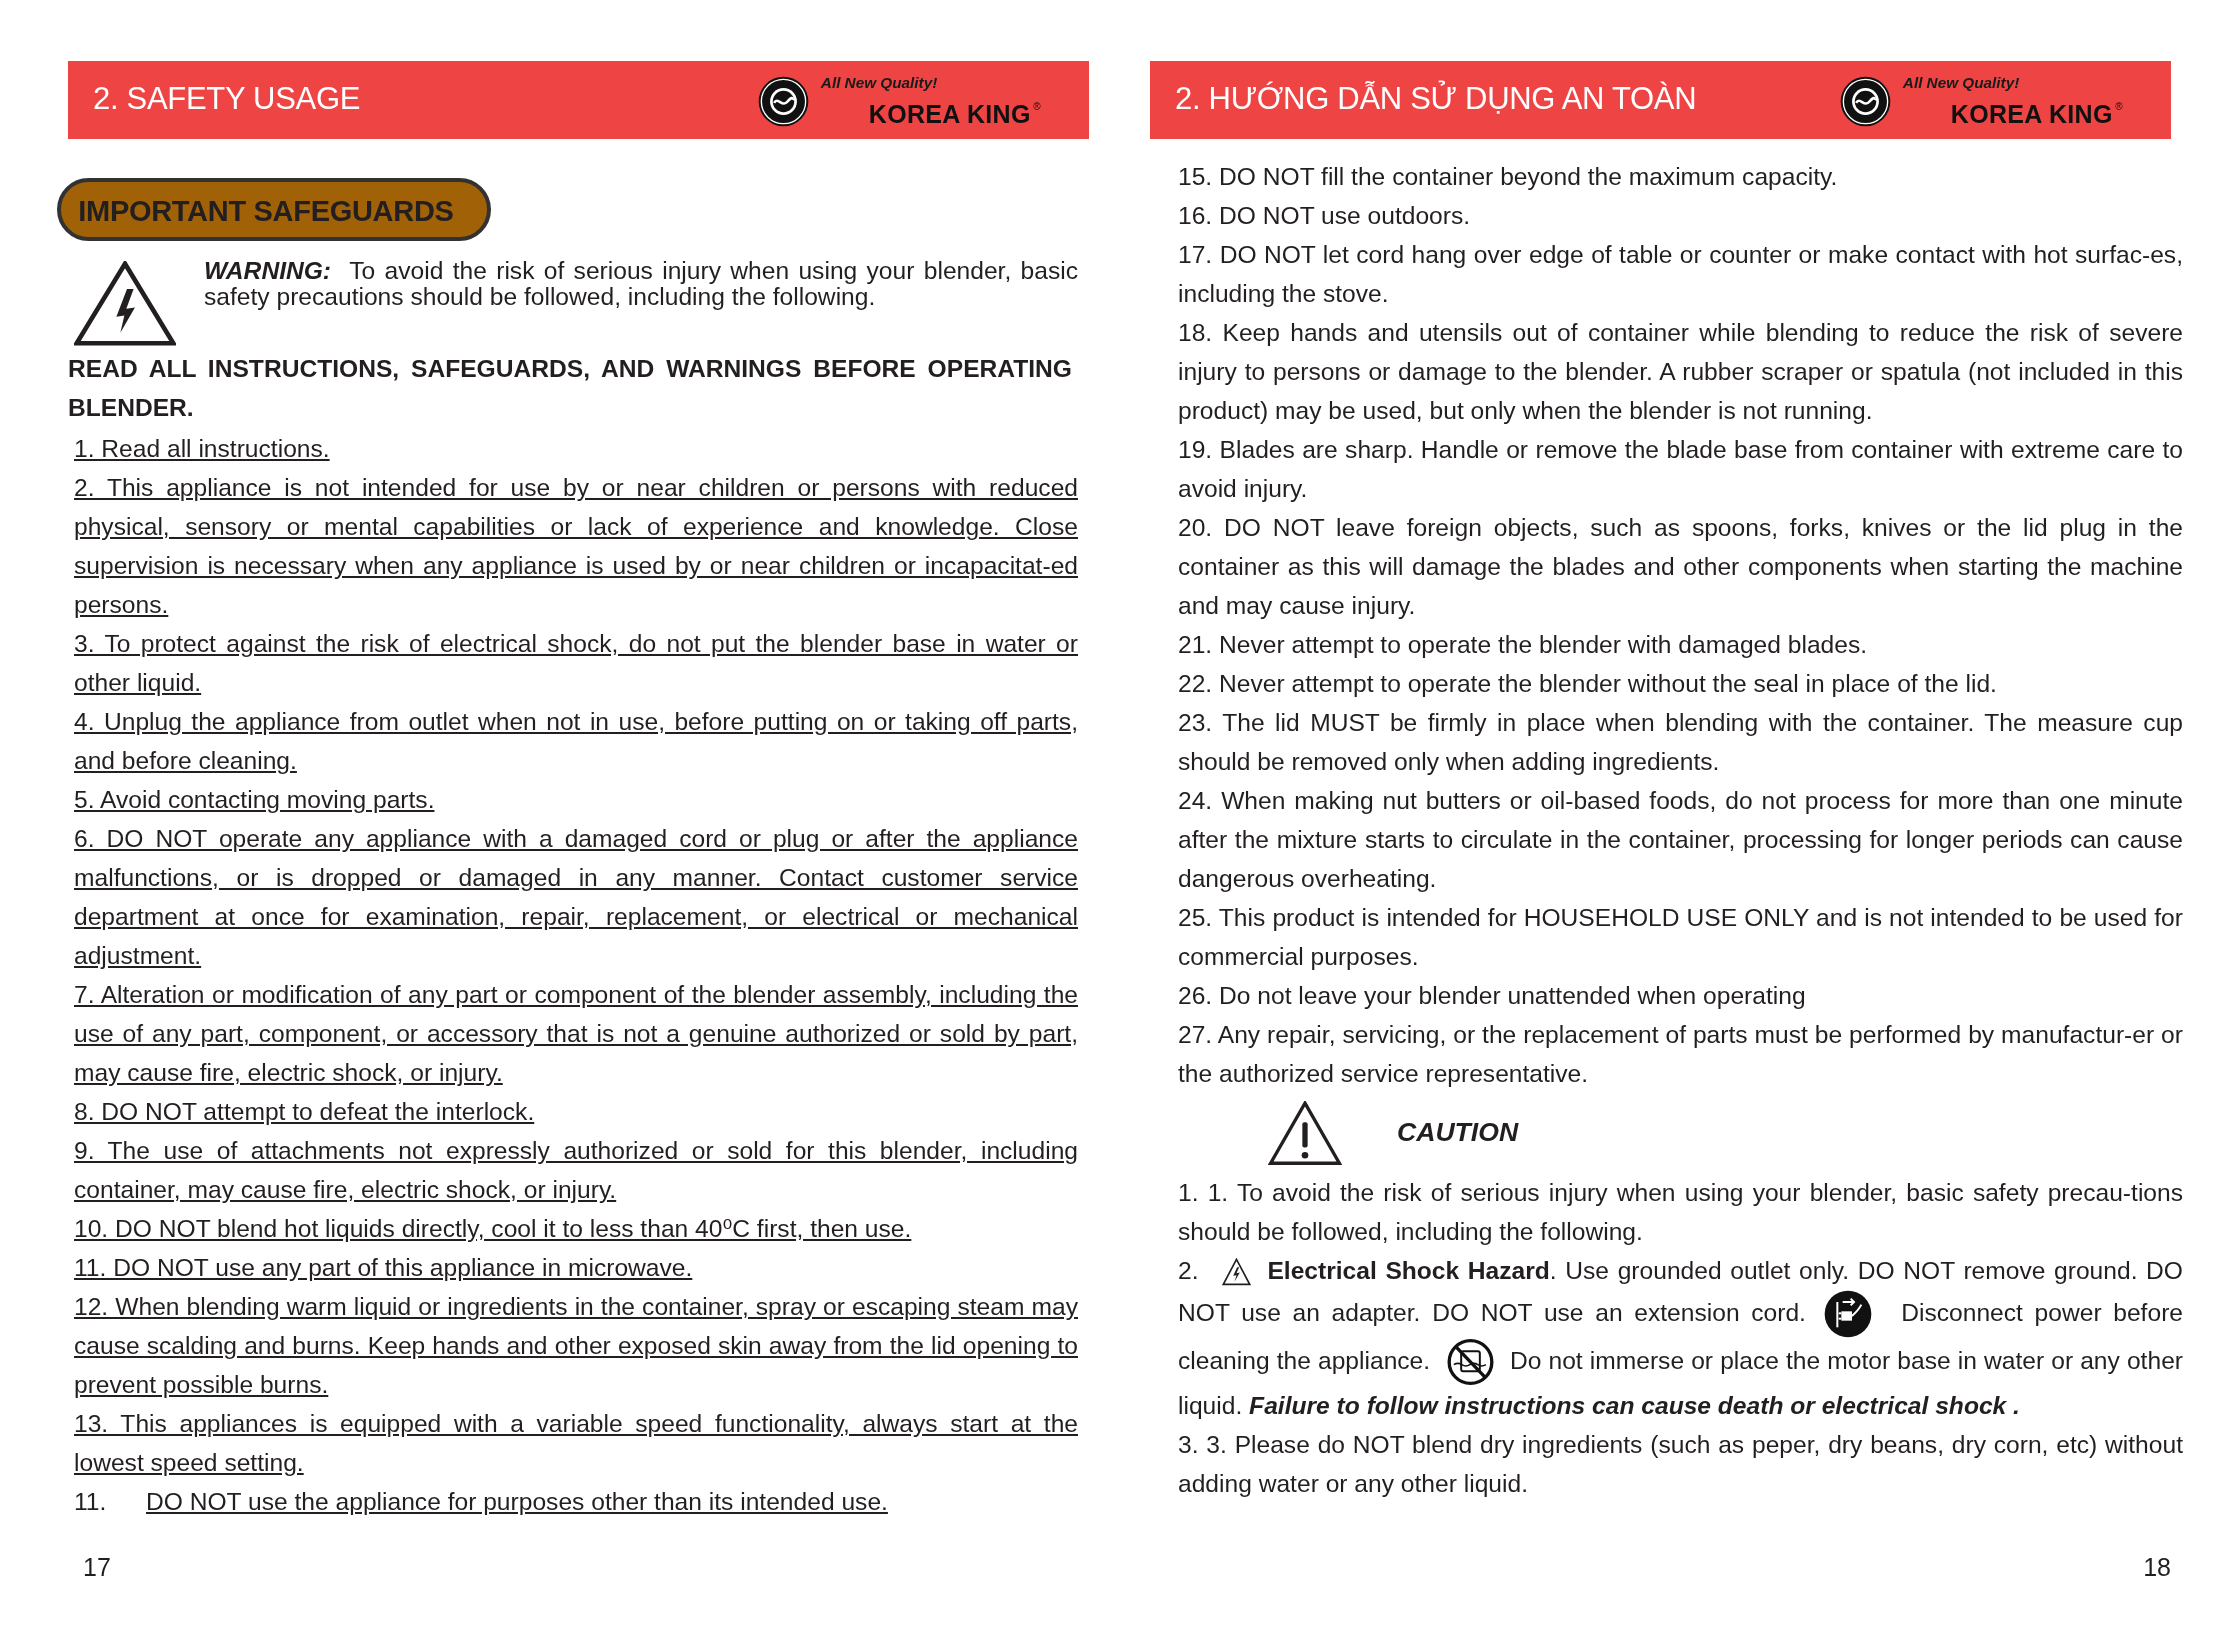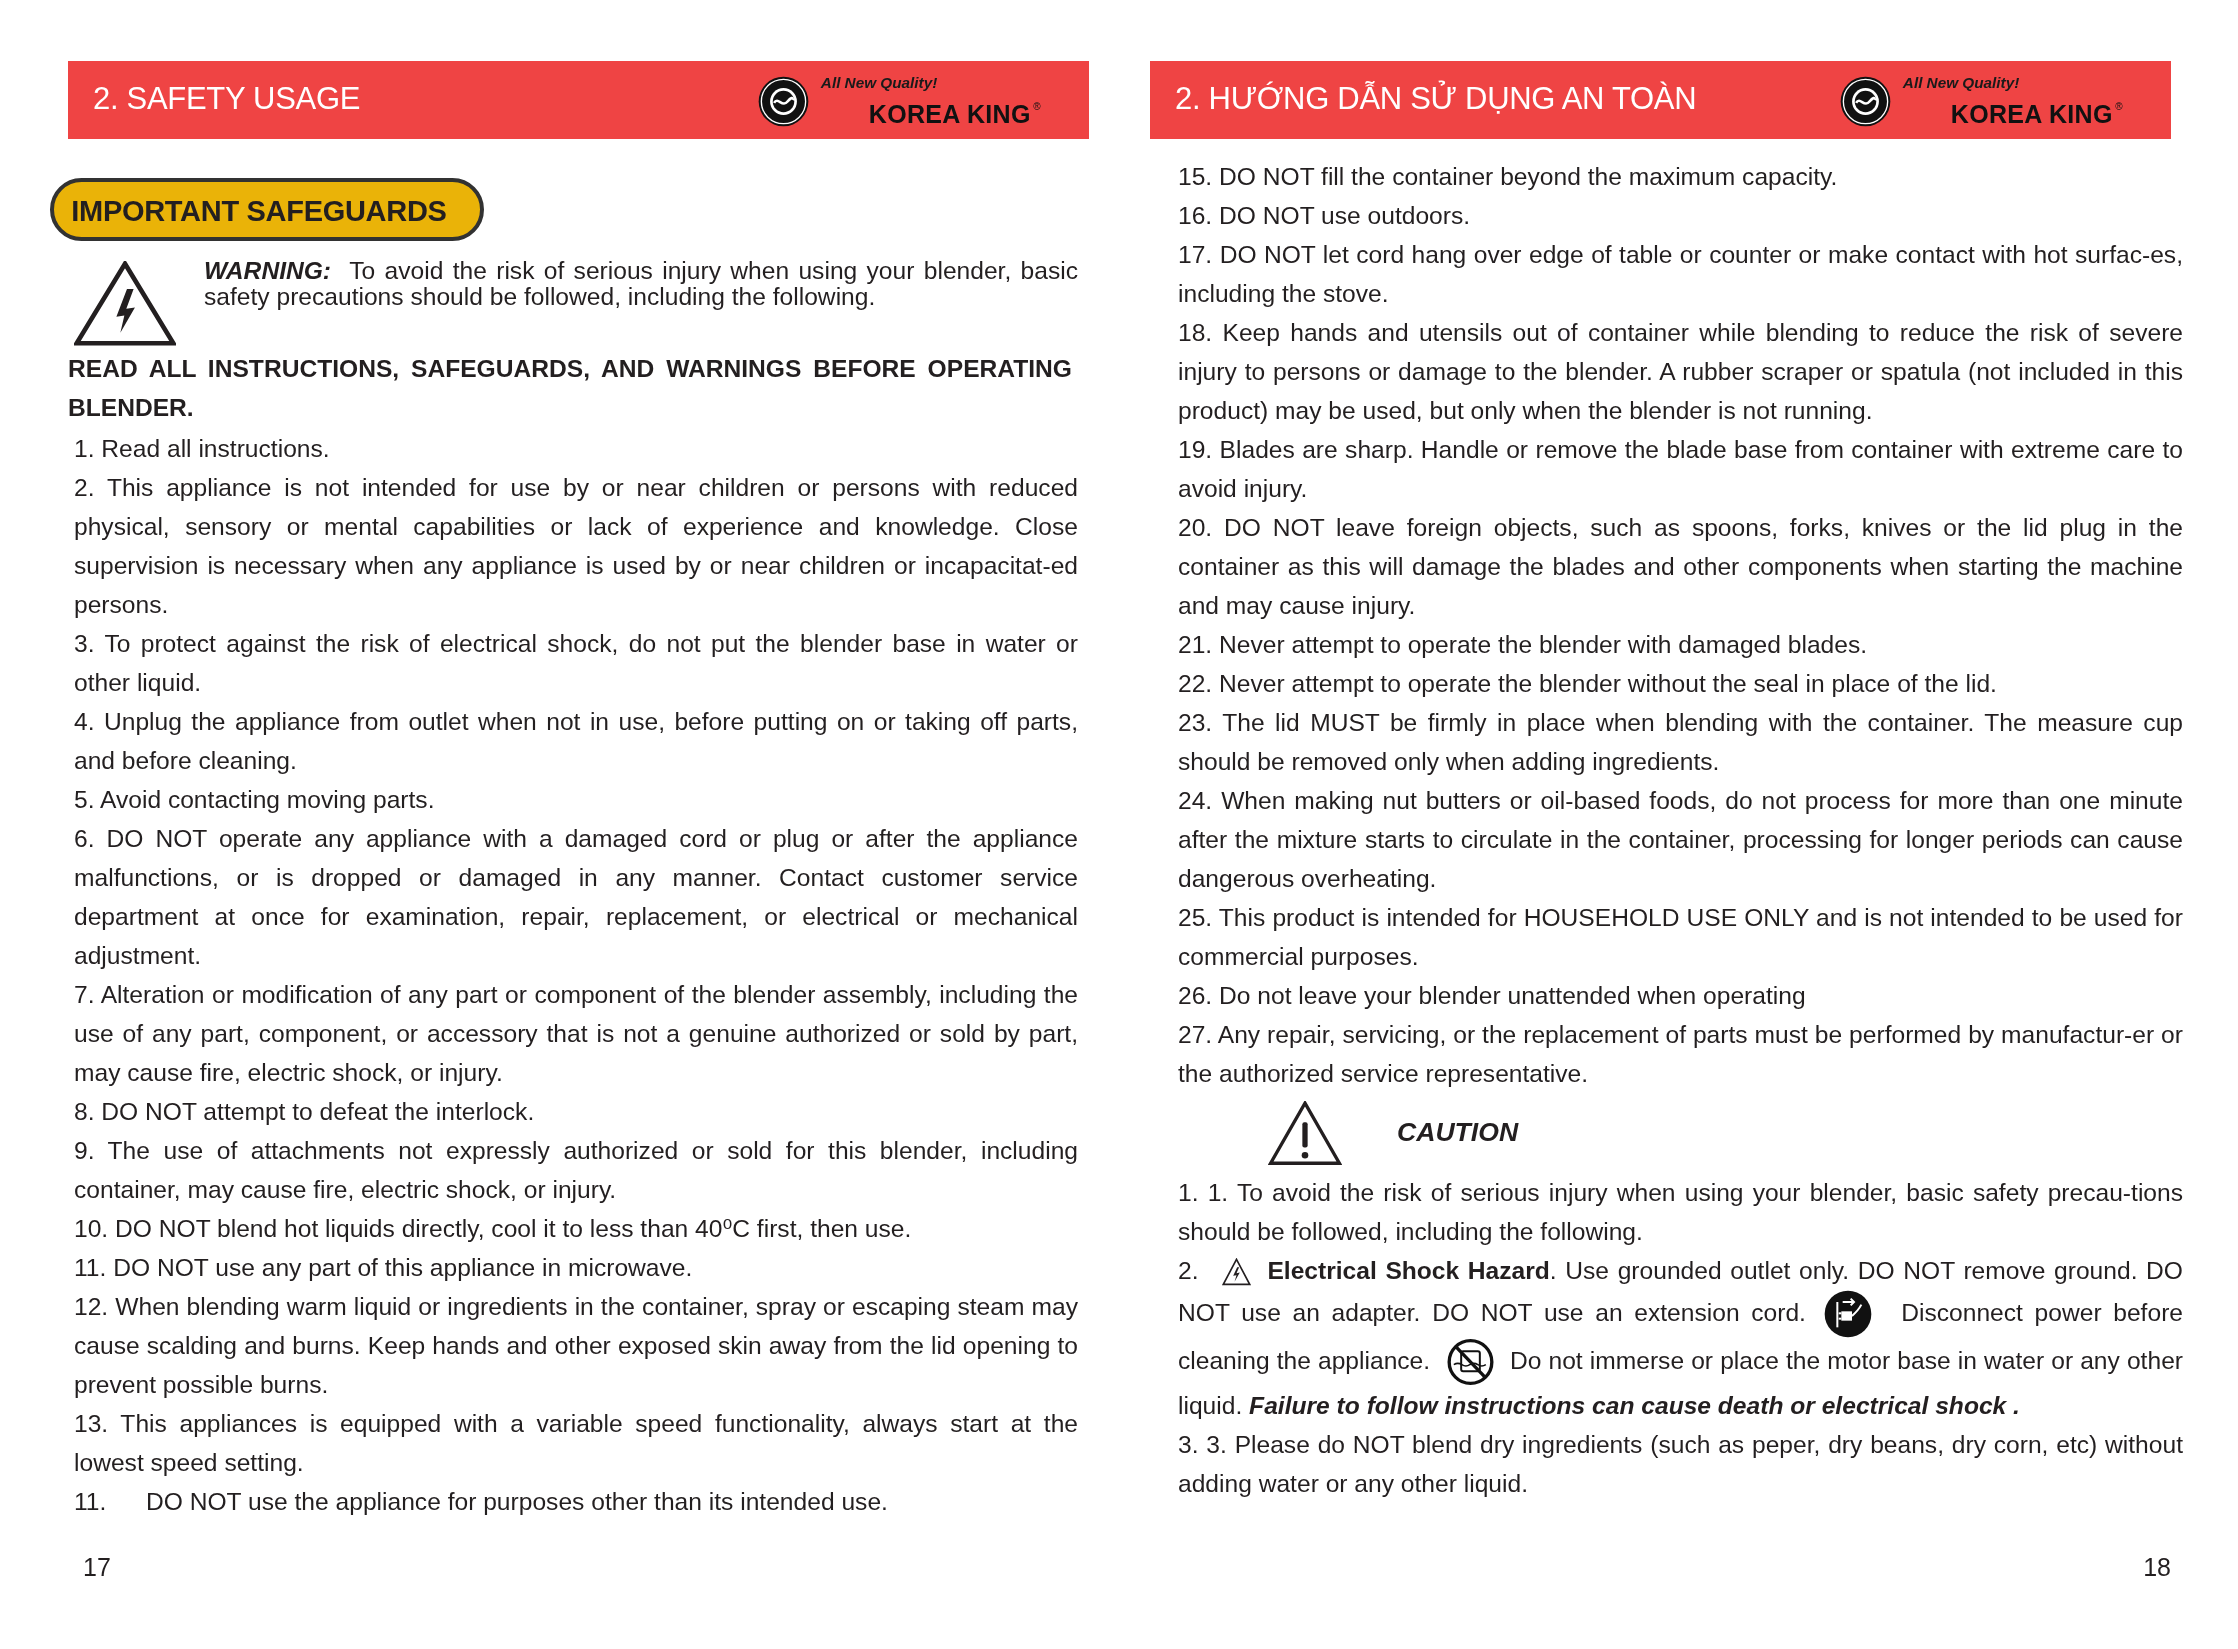--- a/index.html
+++ b/index.html
@@ -14,22 +14,22 @@
   .page-right .header-bar { left: 31px; width: 1021px; }
   .header-title { position: absolute; left: 25px; top: 20px; font-size: 31px; color: #ffffff;
                   letter-spacing: -0.3px; white-space: nowrap; }
   .logo { position: absolute; right: 48px; top: 12px; height: 56px; display: flex; align-items: center; }
   .logo-seal { width: 51px; height: 51px; margin-right: 12px; }
   .logo-text { display: flex; flex-direction: column; line-height: 1; }
   .logo-tagline { font-style: italic; font-weight: bold; font-size: 15.3px; color: #1a1a1a; margin-bottom: 12px; }
   .logo-brand { font-weight: bold; font-size: 25px; color: #111; letter-spacing: 0.3px; margin-left: 48px; }
   .logo-reg { font-size: 10px; vertical-align: top; font-weight: normal; margin-left: 2.7px; }
 
-  .badge { position: absolute; left: 50px; top: 178px; width: 426px; height: 55px;
-           border: 4.7px solid #323232; border-radius: 32px; background: #eab308; box-sizing: content-box;
+  .badge { position: absolute; left: 57px; top: 178px; width: 426px; height: 55px;
+           border: 4.7px solid #323232; border-radius: 32px; background: #a16207; box-sizing: content-box;
            border-left-width: 4.7px; text-decoration: underline; }
   .badge-label { position: absolute; left: 17.3px; top: 13.3px; font-weight: bold; font-size: 29px; color: #231f20;
                  letter-spacing: -0.3px; white-space: nowrap; }
 
   .col { position: absolute; font-size: 24.6px; line-height: 39px; text-align: justify; }
   .page-left .col { left: 74px; width: 1004px; }
   .page-right .col { left: 59px; width: 1005px; }
 
   .warn-block { position: absolute; left: 74px; top: 261px; width: 1004px; height: 86px; }
   .warn-icon { position: absolute; left: 0; top: 0; width: 102px; height: 85px; }
@@ -85,21 +85,21 @@
       <polygon points="80,42 64,84 76,82 70,108 92,70 79,72 90,42" fill="#231f20"></polygon>
     </svg>
     <div class="warn-text">
       <span class="warn-label">WARNING:</span>
       <span>To avoid the risk of serious injury when using your blender, basic safety precautions should be followed, including the following.</span>
     </div>
   </div>
 
   <div class="read-all">READ ALL INSTRUCTIONS, SAFEGUARDS, AND WARNINGS BEFORE OPERATING BLENDER.</div>
 
-  <div class="col" style="top:429px;">
+  <div class="col" style="top:429px;text-decoration:underline;">
     <span class="item">1. Read all instructions.</span>
     <span class="item">2. This appliance is not intended for use by or near children or persons with reduced physical, sensory or mental capabilities or lack of experience and knowledge. Close supervision is necessary when any appliance is used by or near children or incapacitat-ed persons.</span>
     <span class="item">3. To protect against the risk of electrical shock, do not put the blender base in water or other liquid.</span>
     <span class="item">4. Unplug the appliance from outlet when not in use, before putting on or taking off parts, and before cleaning.</span>
     <span class="item">5. Avoid contacting moving parts.</span>
     <span class="item">6. DO NOT operate any appliance with a damaged cord or plug or after the appliance malfunctions, or is dropped or damaged in any manner. Contact customer service department at once for examination, repair, replacement, or electrical or mechanical adjustment.</span>
     <span class="item">7. Alteration or modification of any part or component of the blender assembly, including the use of any part, component, or accessory that is not a genuine authorized or sold by part, may cause fire, electric shock, or injury.</span>
     <span class="item">8. DO NOT attempt to defeat the interlock.</span>
     <span class="item">9. The use of attachments not expressly authorized or sold for this blender, including container, may cause fire, electric shock, or injury.</span>
     <span class="item">10. DO NOT blend hot liquids directly, cool it to less than 40⁰C first, then use.</span>

